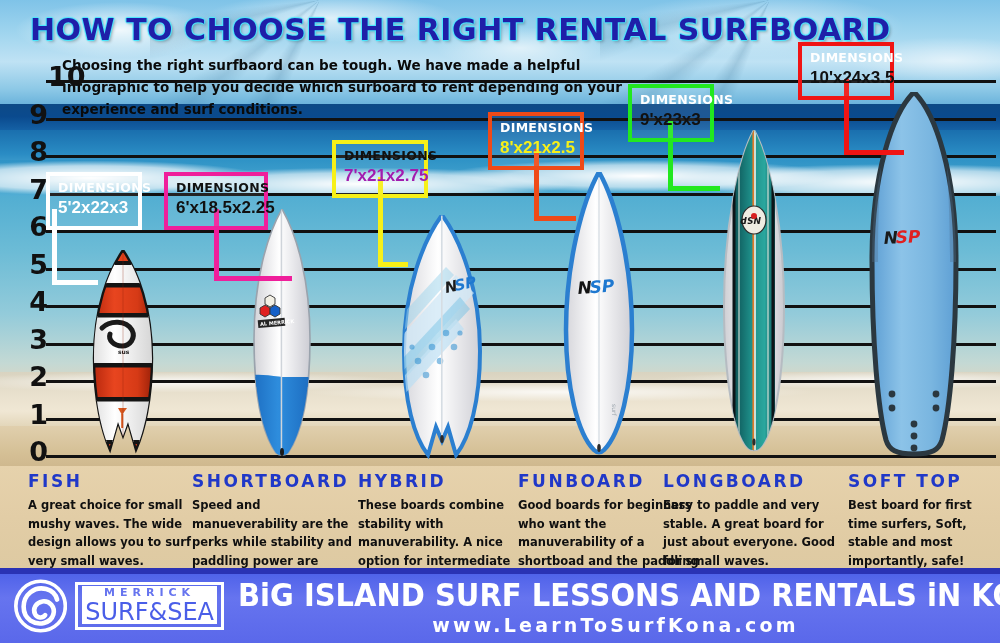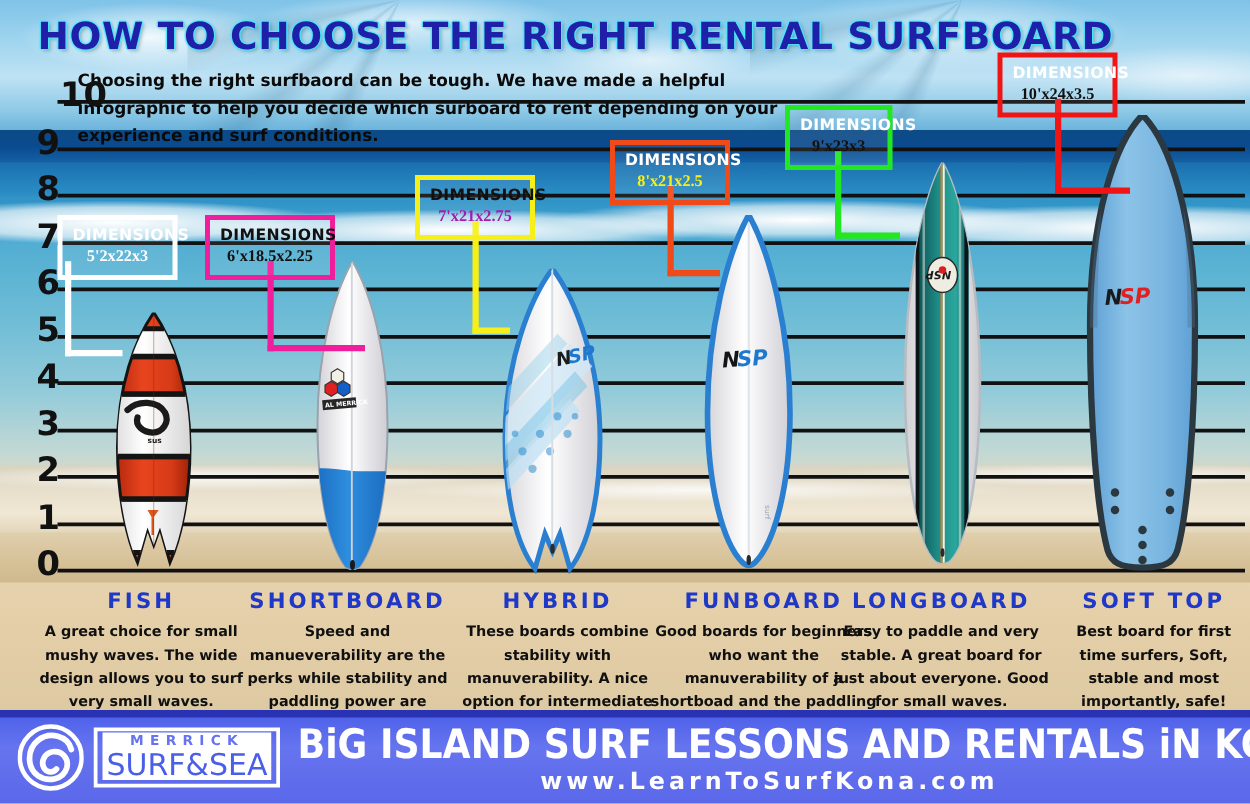--- a/index.html
+++ b/index.html
@@ -98,39 +98,39 @@
   }
   .intro{
     position:absolute;left:62px;top:55px;width:570px;
     font-family:"DejaVu Sans",sans-serif;
     font-weight:bold;font-size:13.5px;line-height:1.62;color:#0a0a0a;
   }
 
   
   .dim-box{
     position:absolute;border-width:4px;border-style:solid;
-    padding:5px 8px 6px;text-align:center;box-sizing:border-box;
+    padding:5px 8px 6px;box-sizing:border-box;
     background:rgba(255,255,255,.08);
   }
   .dim-title{
     font-family:"DejaVu Sans",sans-serif;font-weight:bold;
     font-size:12.5px;letter-spacing:.3px;line-height:1.1;
   }
   .dim-value{
-    font-family:Liberation Serif, serif;font-weight:bold;
-    font-size:13px;line-height:1.5;
+    font-family:Liberation Sans, sans-serif;font-weight:bold;
+    font-size:17px;line-height:1.5;
   }
   .leader{position:absolute;background:#fff;}
 
   
   .board{position:absolute;}
 
   
   .cap{
-    position:absolute;top:470px;width:163px;text-align:center;
+    position:absolute;top:470px;width:163px;
   }
   .cap-title{
     font-family:"DejaVu Sans",sans-serif;font-weight:bold;
     font-size:17px;letter-spacing:2.5px;color:#2038c8;line-height:1.35;
     white-space:nowrap;
   }
   .cap-body{
     font-family:"DejaVu Sans",sans-serif;font-weight:bold;
     font-size:11.5px;line-height:1.62;color:#101010;margin-top:3px;
   }

